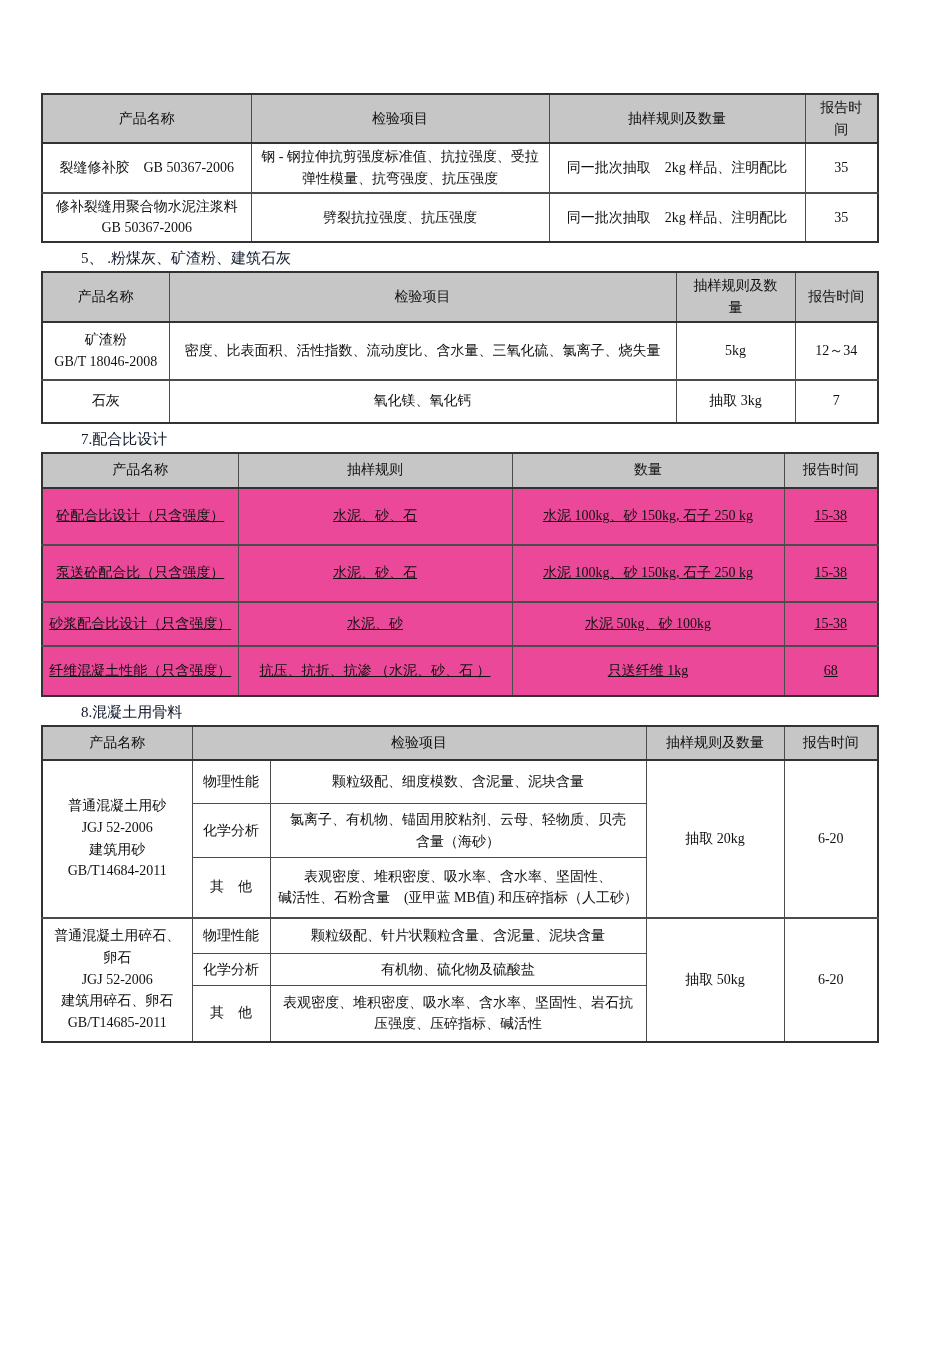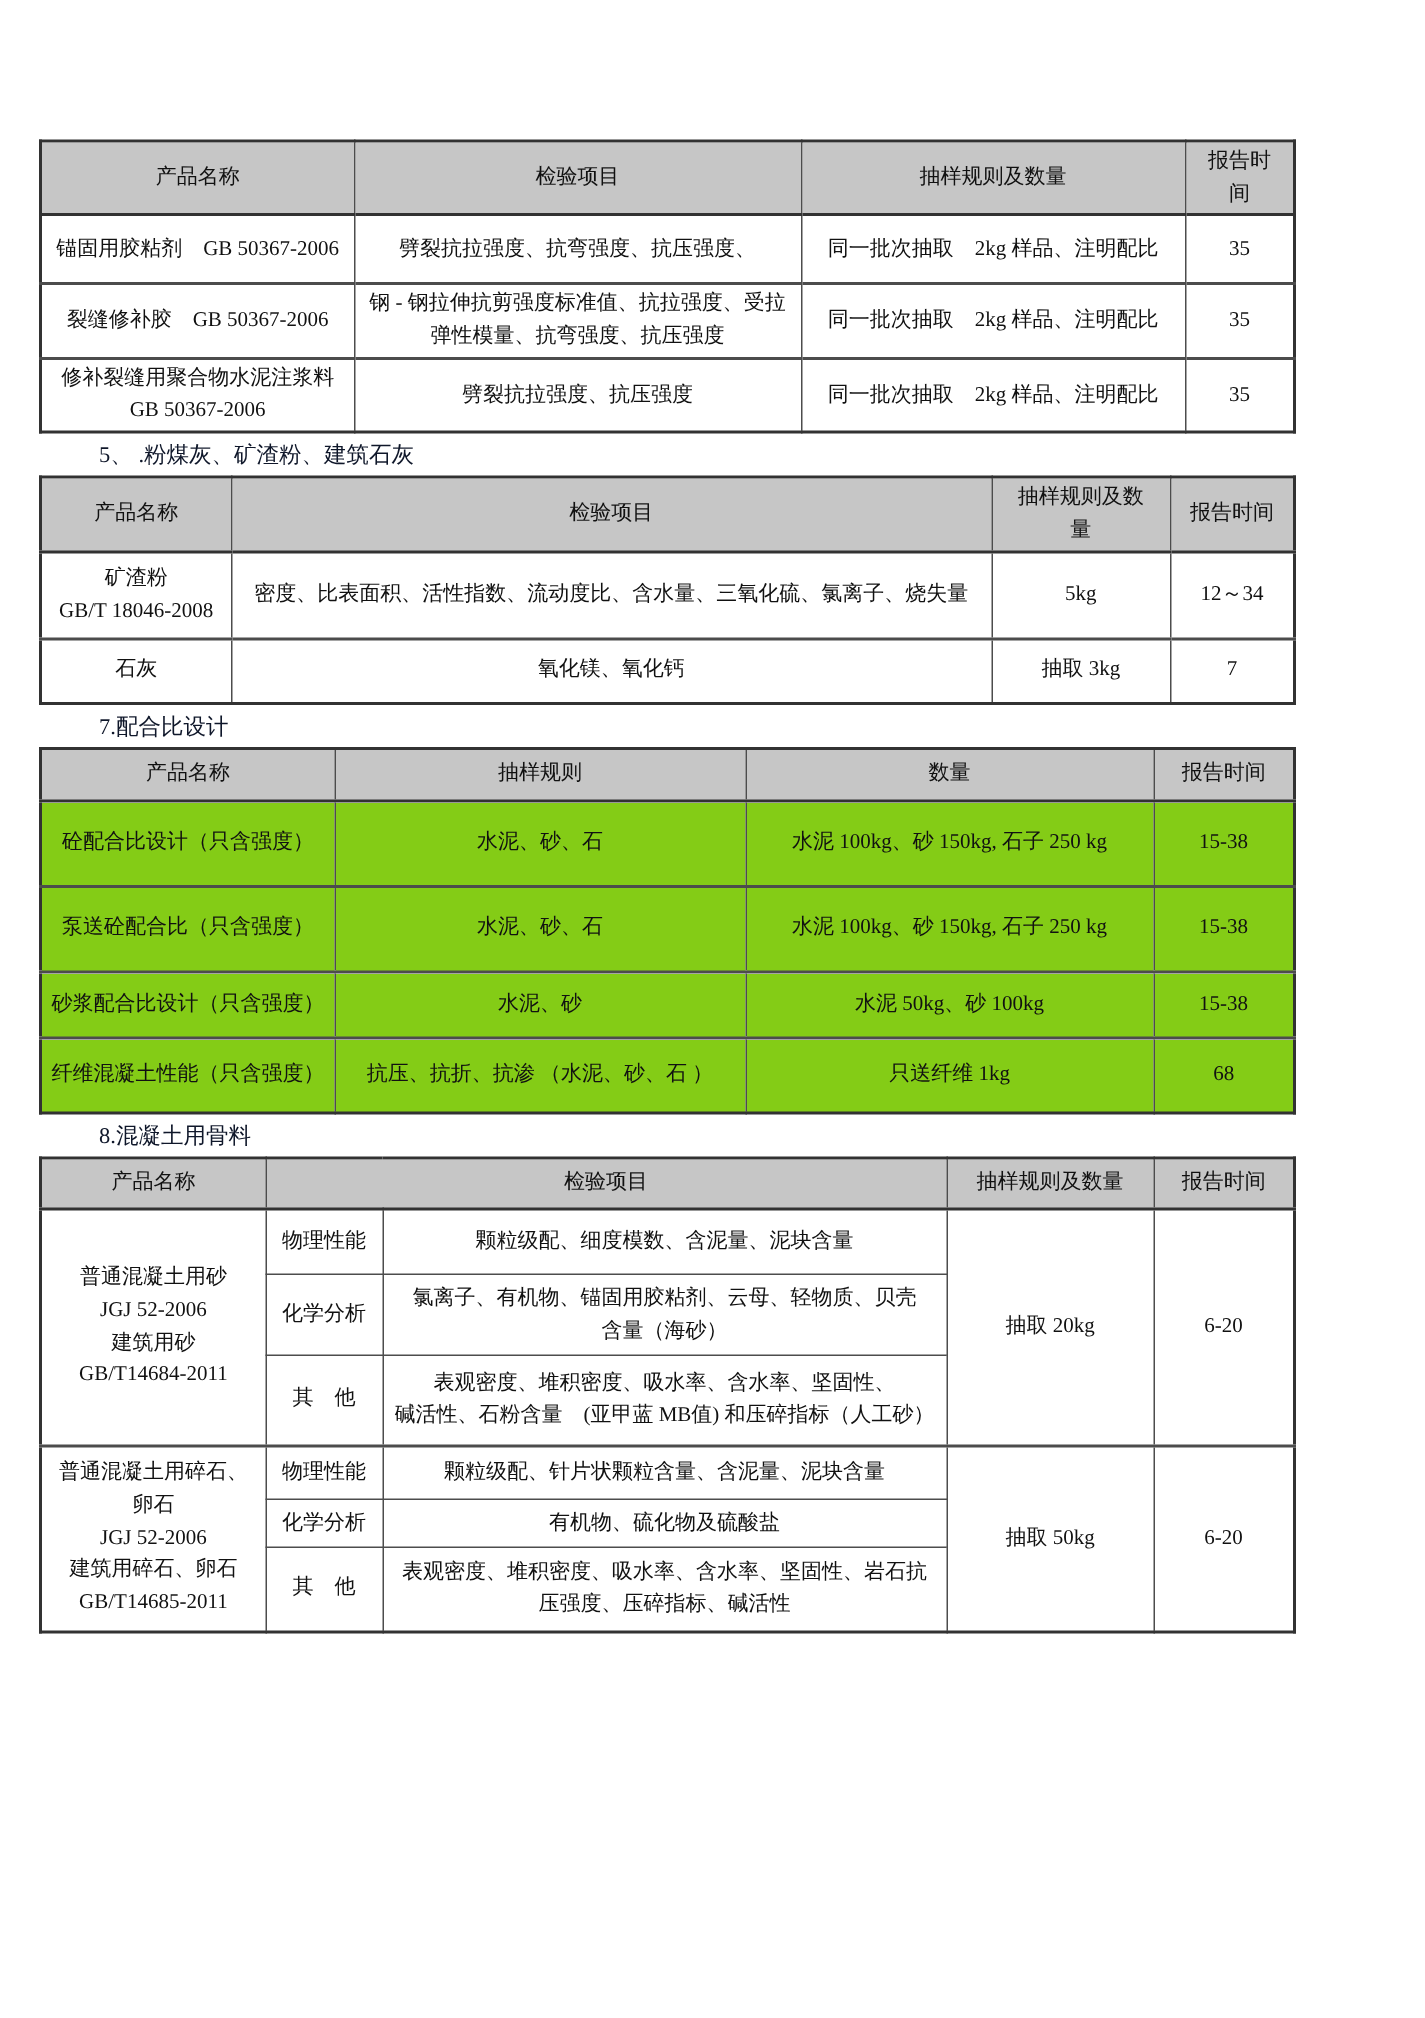--- a/index.html
+++ b/index.html
@@ -7,21 +7,21 @@
     position:relative;
     width:950px;
     height:1345px;
     background:#ffffff;
     font-family:"Liberation Serif","DejaVu Serif",serif;
     color:#111111;
     overflow:hidden;
   }
   .content{
     position:absolute;
-    left:26px;
+    left:41px;
     top:93px;
     width:836px;
   }
   table.tbl{
     width:836px;
     border-collapse:collapse;
     table-layout:fixed;
     border:2px solid #323232;
   }
   .tbl th,.tbl td{
@@ -34,21 +34,21 @@
     line-height:1.55;
     overflow:hidden;
   }
   .tbl thead th{
     background:#c6c6c6;
     border-bottom:2px solid #323232;
   }
   
   .hrules tbody td{border-top-width:2px;}
   
-  .t3 tbody td{background:#84cc16;}
+  .t3 tbody td{background:#ec4899;text-decoration:underline;}
   
   .group-start td{border-top-width:2px;}
   .pre{white-space:pre-line;line-height:1.75;}
   .lh2{line-height:2.0;}
   .lh22{line-height:2.15;}
   .left{text-align:left;padding-left:8px;}
   .pl10{text-align:left;padding-left:10px;}
   
   .rh47{height:47px}.rh46{height:46px}.rh49{height:49px}.rh51{height:39px}
   .rh48{height:48px}.rh60{height:60px}.rh58{height:58px}.rh38{height:43px}
@@ -77,26 +77,20 @@
       <thead>
         <tr class="rh47">
           <th class="pre">产品名称</th>
           <th class="pre">检验项目</th>
           <th class="pre">抽样规则及数量</th>
           <th class="pre">报告时
 间</th>
         </tr>
       </thead>
       <tbody>
-        <tr class="rh46">
-          <td class="pre">锚固用胶粘剂　GB 50367-2006</td>
-          <td class="pre">劈裂抗拉强度、抗弯强度、抗压强度、</td>
-          <td class="pre">同一批次抽取　2kg 样品、注明配比</td>
-          <td>35</td>
-        </tr>
         <tr class="rh49">
           <td class="pre">裂缝修补胶　GB 50367-2006</td>
           <td class="pre">钢 - 钢拉伸抗剪强度标准值、抗拉强度、受拉
 弹性模量、抗弯强度、抗压强度</td>
           <td class="pre">同一批次抽取　2kg 样品、注明配比</td>
           <td>35</td>
         </tr>
         <tr class="rh51">
           <td class="pre">修补裂缝用聚合物水泥注浆料
 GB 50367-2006</td>

